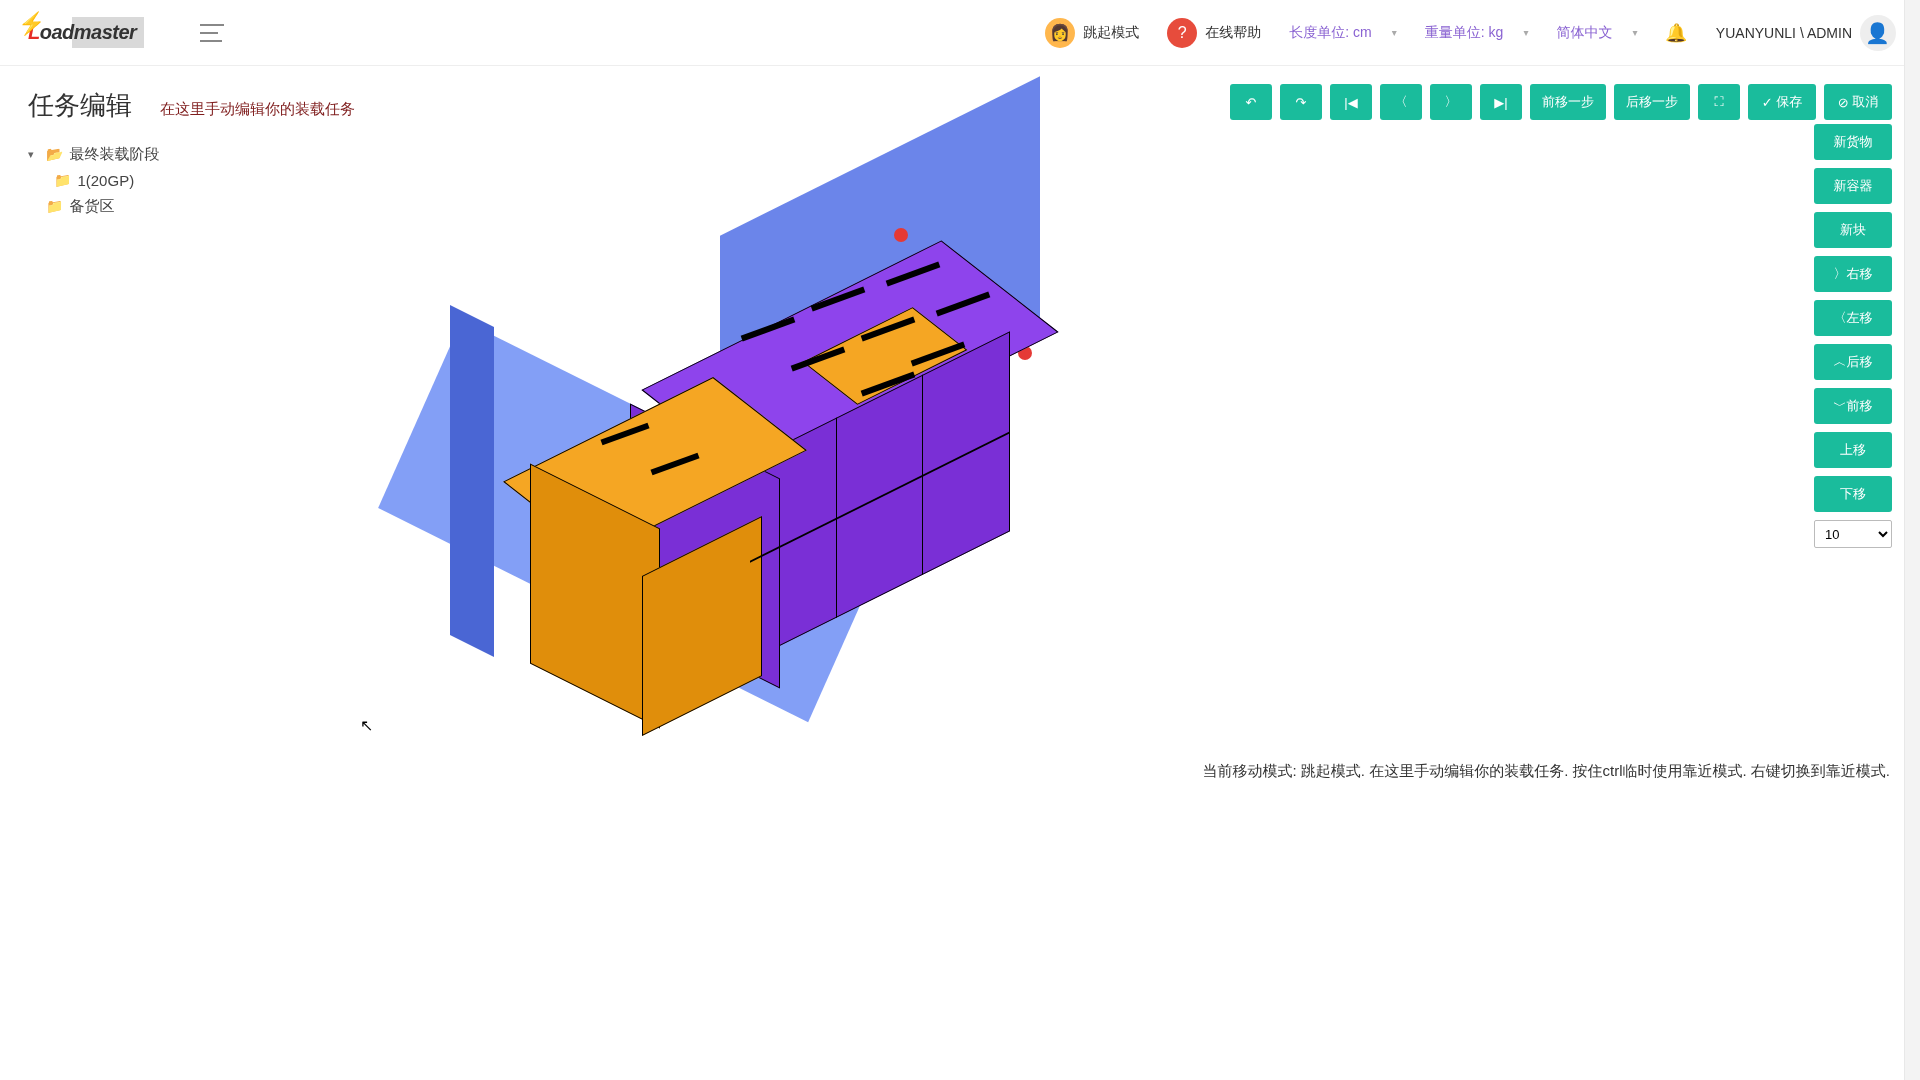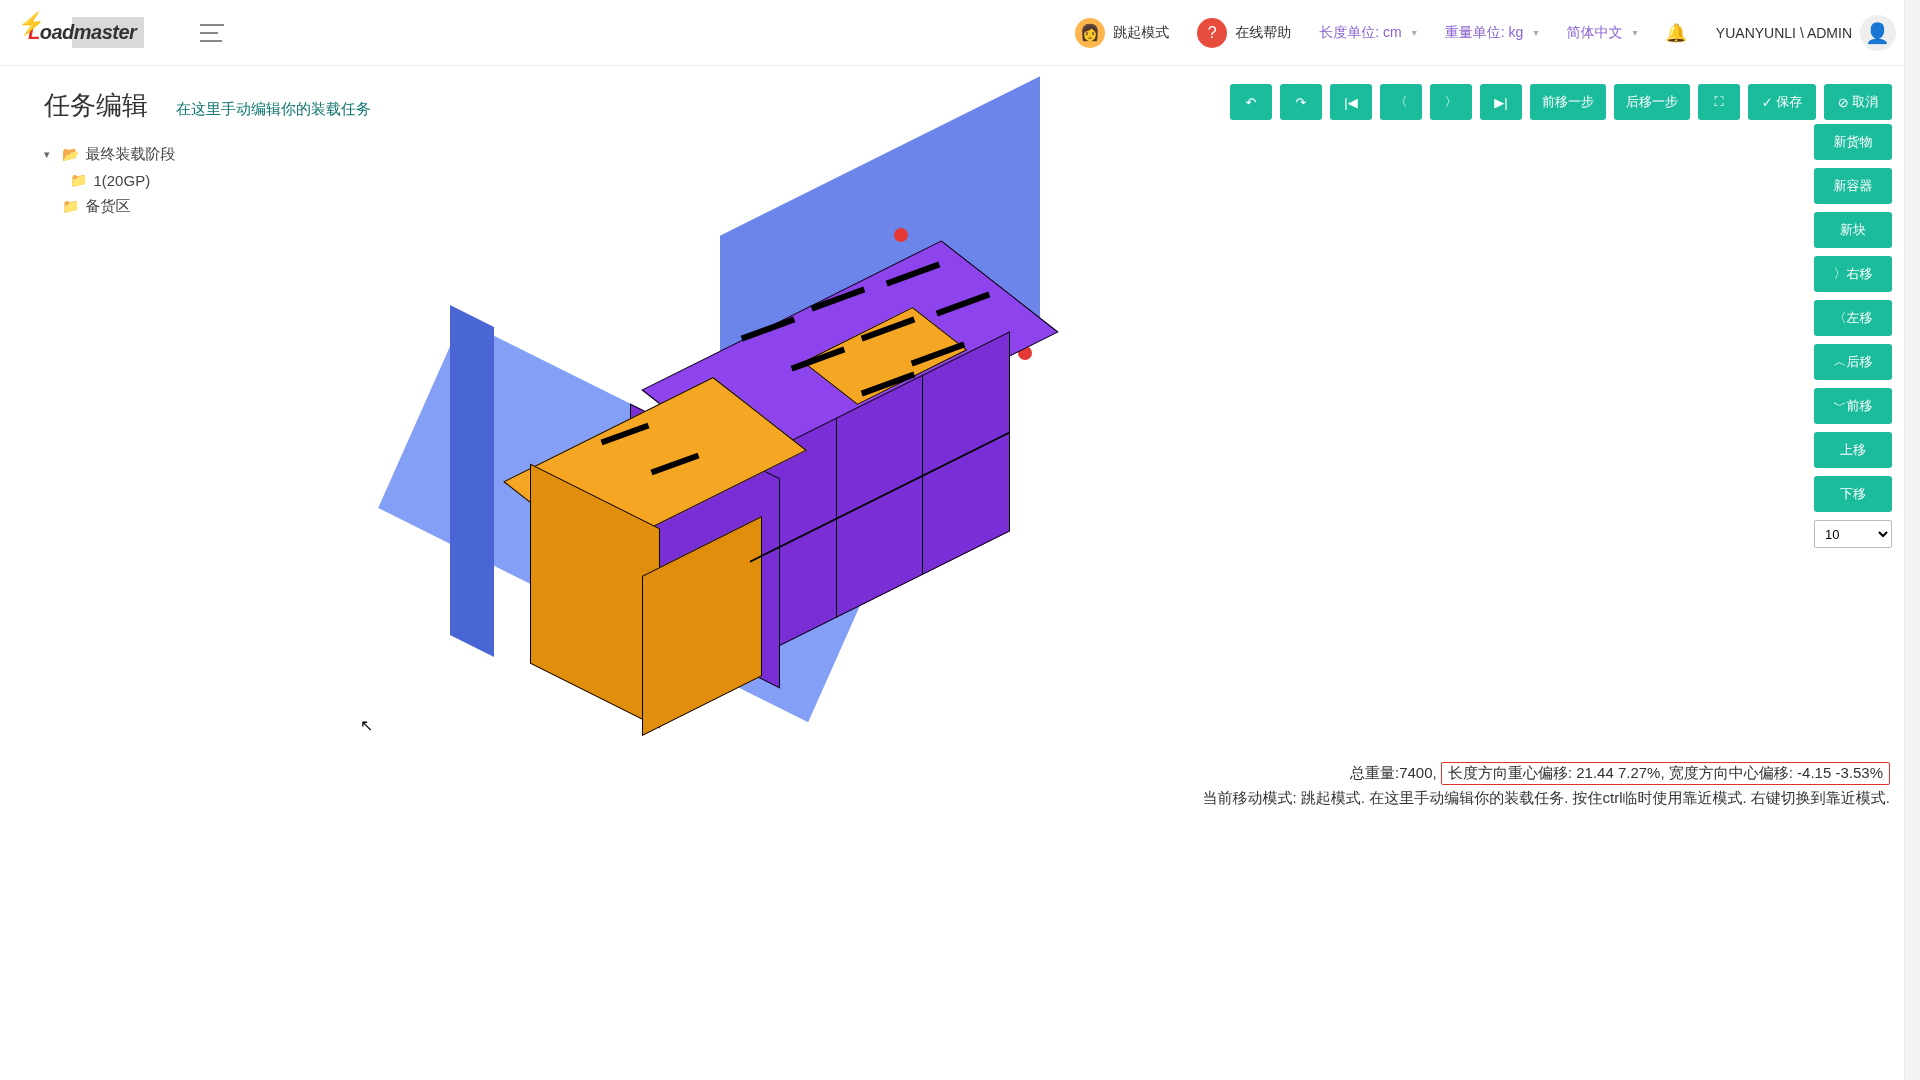--- a/index.html
+++ b/index.html
@@ -11,33 +11,33 @@
 .logo-text { font-size: 20px; font-weight: 700; font-style: italic; letter-spacing: -0.5px; }
 .logo-text .red { color: #e52d27; }
 .logo-bg { background: linear-gradient(90deg, transparent 0, transparent 40%, #d9d9d9 40%, #d9d9d9 100%); padding: 4px 8px 4px 4px; position: relative; }
 .logo-bolt { position: absolute; left: -6px; top: -6px; font-size: 22px; color: #ffd400; }
 .hamburger { margin-left: 40px; width: 24px; height: 18px; display: flex; flex-direction: column; justify-content: space-between; cursor: pointer; }
 .hamburger span { height: 2px; background: #888; display: block; }
 .hamburger span:nth-child(1){width:24px;} .hamburger span:nth-child(2){width:18px;} .hamburger span:nth-child(3){width:22px;}
 
 .header-right { margin-left: auto; display: flex; align-items: center; gap: 28px; }
 .hdr-item { display: flex; align-items: center; gap: 8px; cursor: pointer; color: #333; }
-.hdr-link { display: flex; align-items: center; gap: 8px; color: #8a63d2; cursor: pointer; text-align: center; }
+.hdr-link { display: flex; align-items: center; gap: 18px; color: #8a63d2; cursor: pointer; text-align: center; }
 .avatar-circle { width: 30px; height: 30px; border-radius: 50%; display: flex; align-items: center; justify-content: center; font-size: 16px; }
 .avatar-orange { background: #ffb74d; }
 .avatar-red { background: #e74c3c; color: #fff; }
 .chev { font-size: 10px; color: #aaa; margin-left: 2px; }
 .bell { font-size: 18px; color: #999; }
 .user-avatar { width: 36px; height: 36px; border-radius: 50%; background: #eee; display: flex; align-items: center; justify-content: center; color: #bbb; font-size: 20px; }
 
 
-.main { height: calc(1080px - 66px); position: relative; padding: 22px 28px 0 44px; }
+.main { height: calc(1080px - 66px); position: relative; padding: 22px 28px 0 28px; }
 .title-row { display: flex; align-items: baseline; gap: 28px; margin-bottom: 18px; }
 .title { font-size: 26px; font-weight: 500; }
-.subtitle { font-size: 15px; color: #0f766e; }
+.subtitle { font-size: 15px; color: #7f1d1d; }
 
 
 .tree { font-size: 15px; color: #444; }
 .tree-row { display: flex; align-items: center; gap: 6px; height: 26px; cursor: pointer; }
 .tree-caret { width: 12px; font-size: 11px; color: #666; }
 .tree-folder { color: #666; font-size: 14px; }
 .tree-indent1 { padding-left: 26px; }
 
 
 .toolbar { position: absolute; top: 18px; right: 28px; display: flex; gap: 8px; }
@@ -240,21 +240,17 @@
         <div class="slot" style="left:370px; top:155px; width:56px; transform:rotate(-20deg);"></div>
         <div class="slot" style="left:420px; top:125px; width:56px; transform:rotate(-20deg);"></div>
         <div class="slot" style="left:395px; top:45px;  width:56px; transform:rotate(-20deg);"></div>
         <div class="slot" style="left:445px; top:75px;  width:56px; transform:rotate(-20deg);"></div>
       </div>
     </div>
   </div>
 
 
   <div class="status">
-    <div class="line1">
-      <span>总重量:</span><span>7400</span>,
-      <span class="highlight-box">长度方向重心偏移: 21.44 7.27%, 宽度方向中心偏移: -4.15 -3.53%</span>
-    </div>
     <div>当前移动模式: 跳起模式. 在这里手动编辑你的装载任务. 按住ctrl临时使用靠近模式. 右键切换到靠近模式.</div>
   </div>
 
   <div class="cursor">↖</div>
 </div>
 
 </body></html>

